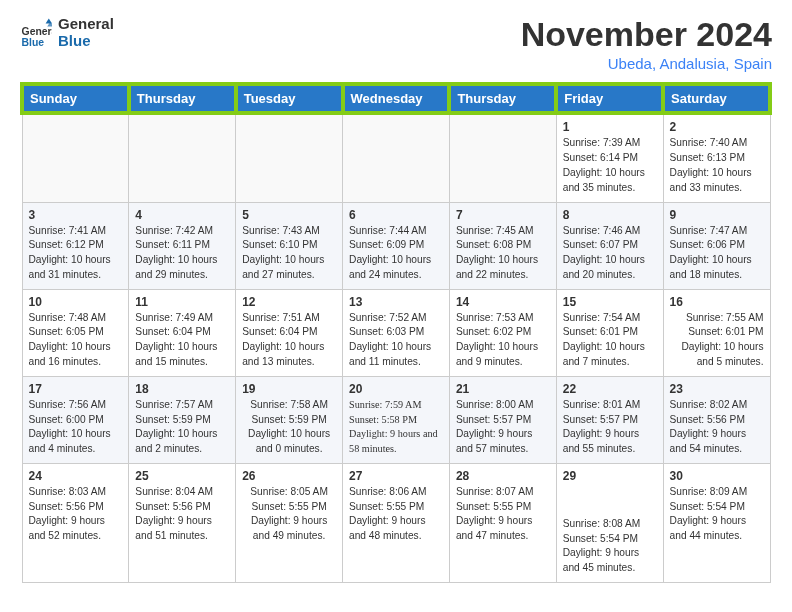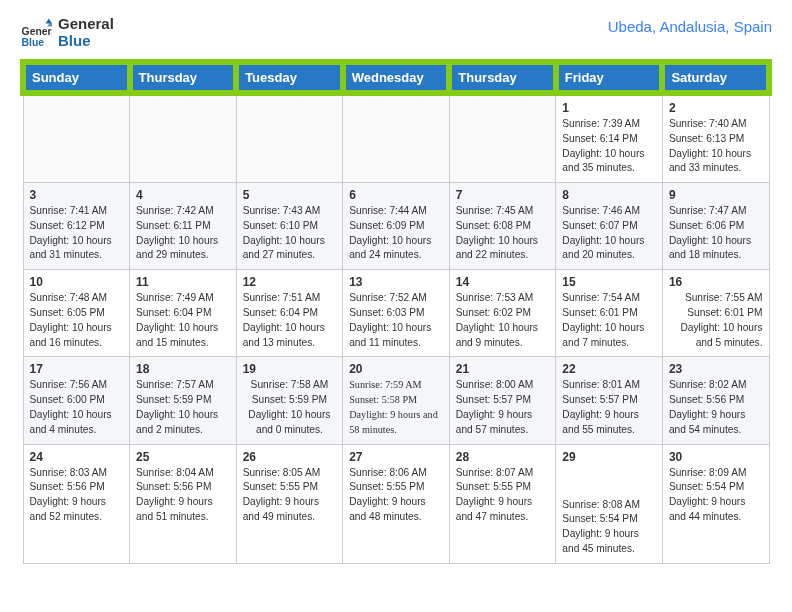--- a/index.html
+++ b/index.html
@@ -46,21 +46,21 @@
       border-collapse: collapse;
       border: 1px solid #ccc;
     }
     .calendar th {
       background-color: #2878c8;
       color: #fff;
       font-size: 13px;
       font-weight: bold;
       padding: 5px 6px;
       text-align: left;
-      border: 6px solid #84cc16;
+      border: 4px solid #84cc16;
     }
     .calendar td {
       border: 1px solid #ccc;
       vertical-align: top;
       padding: 5px 6px 6px 6px;
       font-size: 10.5px;
       color: #333;
       width: calc(100% / 7);
       min-height: 80px;
       background: #fff;
@@ -96,20 +96,21 @@
         <text x="2" y="36" font-size="13" font-weight="bold" fill="#1a6aab" font-family="Arial">Blue</text>
         <polygon points="32,8 40,8 36,2" fill="#1a6aab"></polygon>
         <polygon points="34,12 42,12 38,6" fill="#1a6aab" opacity="0.7"></polygon>
       </svg>
       <div style="margin-left:2px;">
         <div style="font-size:15px;font-weight:bold;color:#333;line-height:1.1;">General</div>
         <div style="font-size:15px;font-weight:bold;color:#1a6aab;line-height:1.1;">Blue</div>
       </div>
     </div>
     <div class="title-block">
+      <div class="month-title">November 2024</div>
       <div class="location">Ubeda, Andalusia, Spain</div>
     </div>
   </div>
 
   <table class="calendar">
     <thead>
       <tr>
       <th>Sunday</th>
           <th>Thursday</th>
           <th>Tuesday</th>
@@ -279,21 +280,21 @@
 Daylight: 9 hours and 52 minutes.</div>
           </td>
           <td>
             <div class="day-num">25</div>
             <div class="day-info" style="white-space: pre-line;">Sunrise: 8:04 AM
 Sunset: 5:56 PM
 Daylight: 9 hours and 51 minutes.</div>
           </td>
           <td>
             <div class="day-num">26</div>
-            <div class="day-info" style="white-space: pre-line;">Sunrise: 8:05 AM
+            <div class="day-info" style="white-space: pre-line; text-align: center;">Sunrise: 8:05 AM
 Sunset: 5:55 PM
 Daylight: 9 hours and 49 minutes.</div>
           </td>
           <td>
             <div class="day-num">27</div>
             <div class="day-info" style="white-space: pre-line;">Sunrise: 8:06 AM
 Sunset: 5:55 PM
 Daylight: 9 hours and 48 minutes.</div>
           </td>
           <td>

